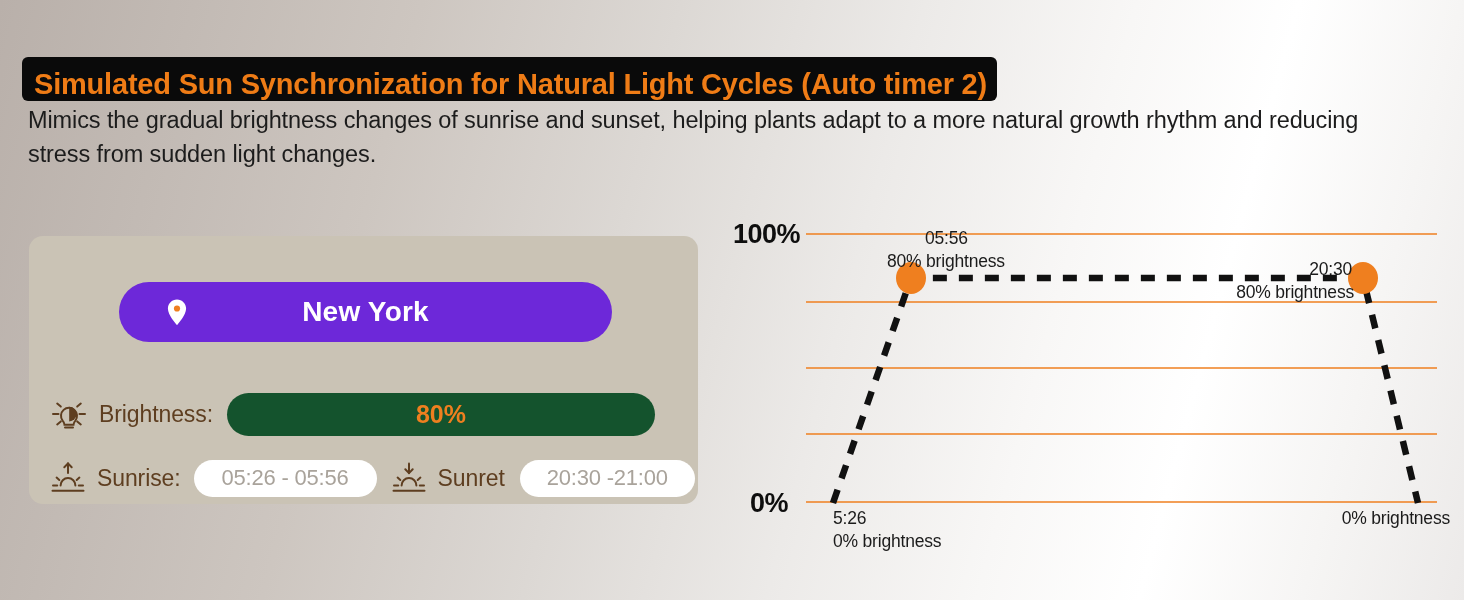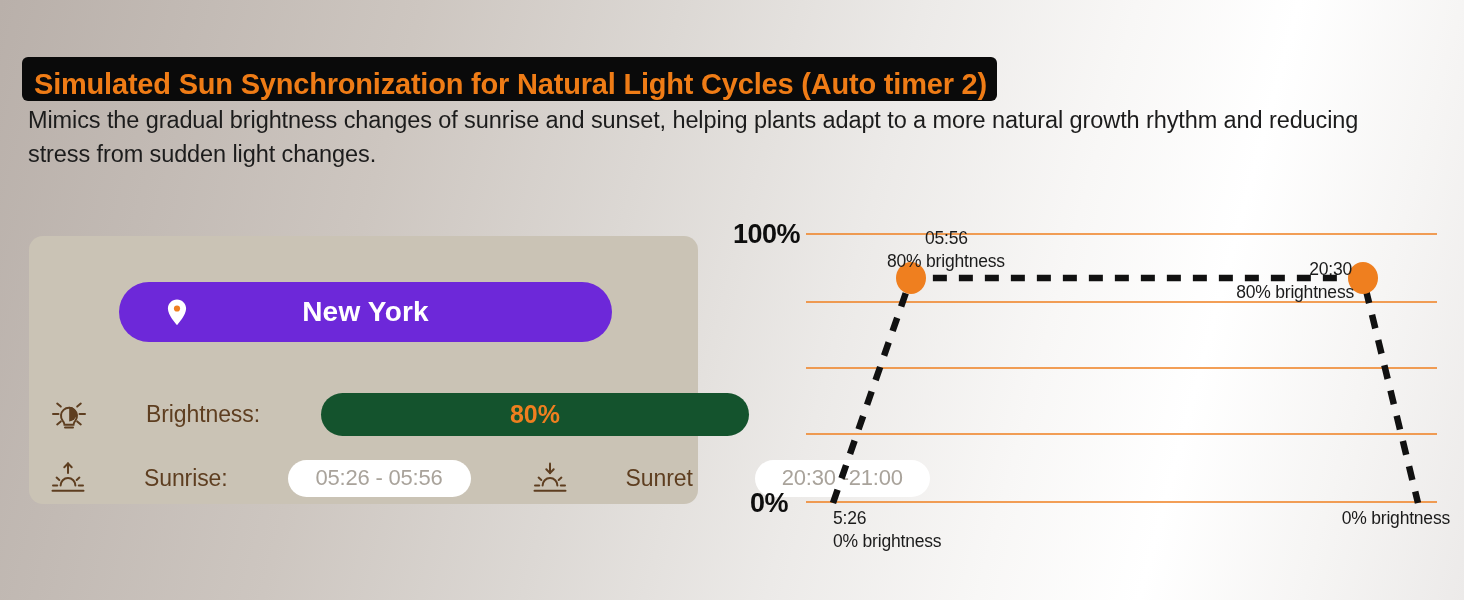--- a/index.html
+++ b/index.html
@@ -106,21 +106,20 @@
     color: #ffffff;
     font-size: 28px;
     font-weight: bold;
     letter-spacing: 0.2px;
   }
 
   .row {
     position: absolute;
     display: flex;
     align-items: center;
-    gap: 47px;
   }
 
   #brightness-row {
     left: 21px;
     top: 156px;
     height: 44px;
   }
   #sun-row {
     left: 21px;
     top: 222px;

